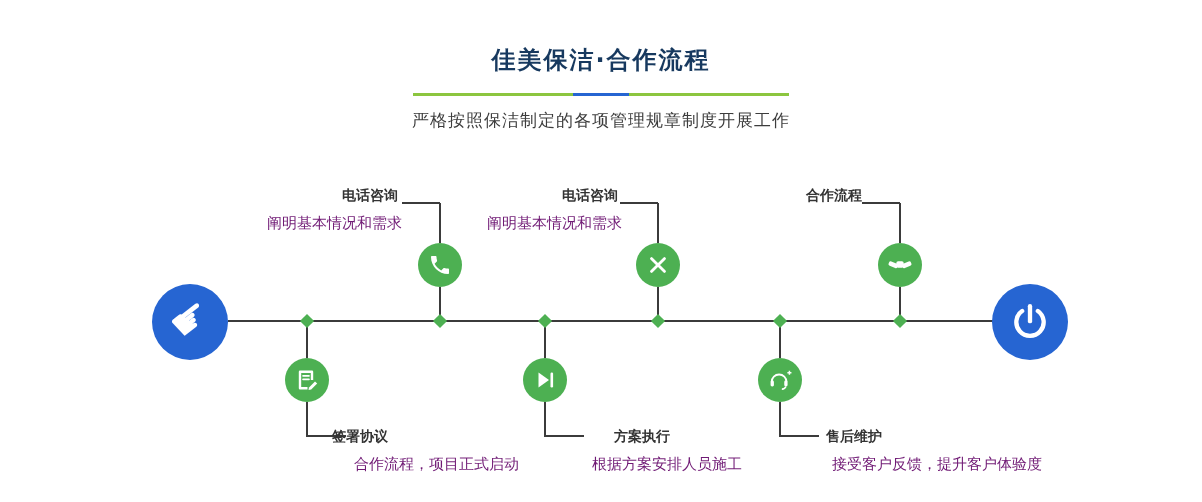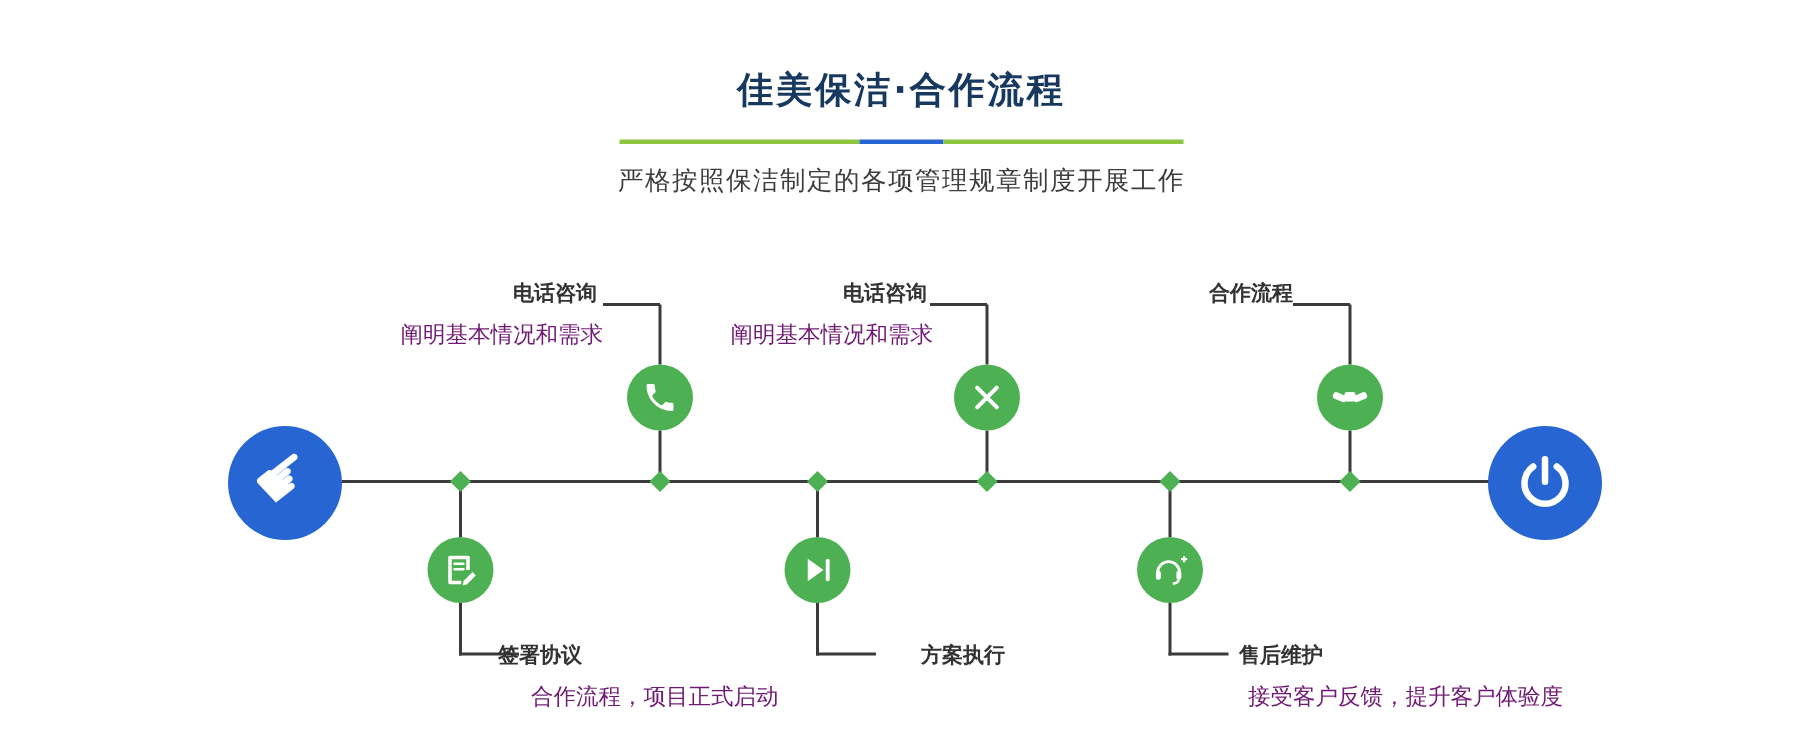--- a/index.html
+++ b/index.html
@@ -160,16 +160,17 @@
 
   <div class="step-title tt1">电话咨询</div>
   <div class="step-desc td1">阐明基本情况和需求</div>
   <div class="step-title tt2">电话咨询</div>
   <div class="step-desc td2">阐明基本情况和需求</div>
   <div class="step-title tt3">合作流程</div>
 
   <div class="step-title bt1">签署协议</div>
   <div class="step-desc bd1">合作流程，项目正式启动</div>
   <div class="step-title bt2">方案执行</div>
+  <div class="step-desc bd2">根据方案安排人员施工</div>
   <div class="step-title bt3">售后维护</div>
   <div class="step-desc bd3">接受客户反馈，提升客户体验度</div>
 
 </div>
 
 </body></html>

